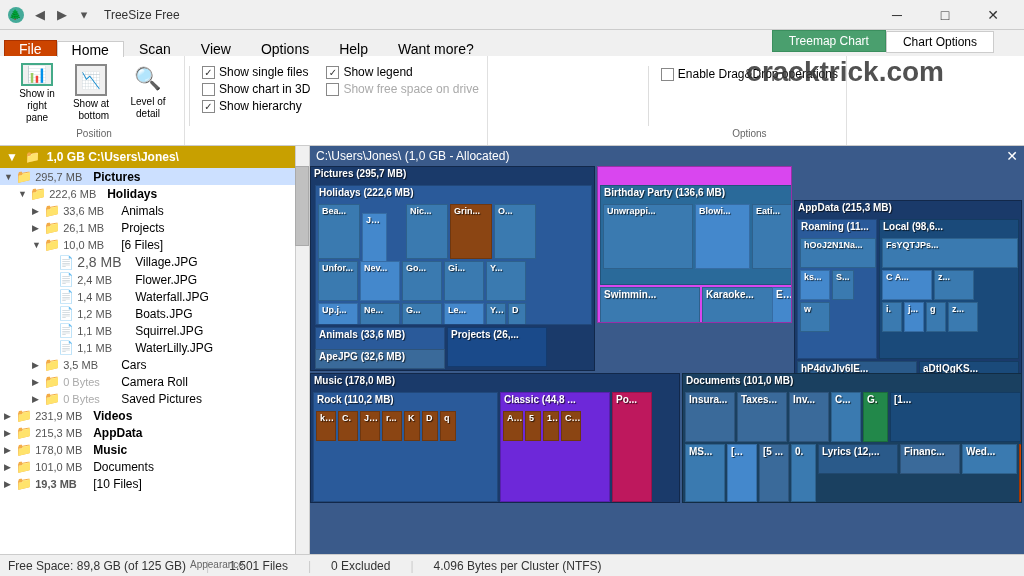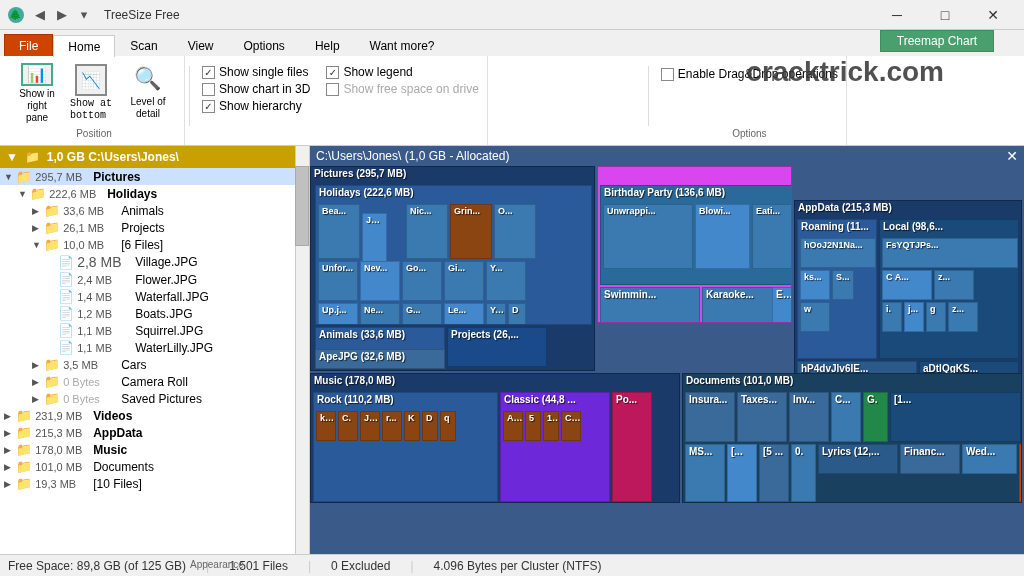--- a/index.html
+++ b/index.html
@@ -30,22 +30,22 @@
       align-items: flex-end;
       padding-left: 4px;
       border-bottom: none;
       position: relative;
     }
     .ribbon-tab {
       padding: 4px 14px;
       border: 1px solid transparent;
       border-bottom: none;
       cursor: pointer;
-      font-size: 12px;
-      height: 22px;
+      font-size: 14px;
+      height: 16px;
       display: flex;
       align-items: center;
       background: #f0f0f0;
     }
     .ribbon-tab.active-file {
       background: #cc4400;
       color: white;
       border-color: #aa3300;
     }
     .ribbon-tab.active {
@@ -296,34 +296,35 @@
 <div class="ribbon-tabs">
   <div class="ribbon-tab active-file">File</div>
   <div class="ribbon-tab active">Home</div>
   <div class="ribbon-tab">Scan</div>
   <div class="ribbon-tab">View</div>
   <div class="ribbon-tab">Options</div>
   <div class="ribbon-tab">Help</div>
   <div class="ribbon-tab">Want more?</div>
   <div class="chart-tabs">
     <div class="chart-tab active">Treemap Chart</div>
+    <div class="chart-tab options">Chart Options</div>
   </div>
 </div>
 
 <div class="ribbon">
 
   <div class="ribbon-group">
     <div class="ribbon-group-content">
       <button class="ribbon-btn">
         <div style="width:32px;height:32px;background:#f0f0f0;border:2px solid #4a8;display:flex;align-items:center;justify-content:center;font-size:16px;">📊</div>
         <span style="font-size:10px;text-align:center;line-height:1.2;">Show in<br>right pane</span>
       </button>
       <button class="ribbon-btn">
         <div style="width:32px;height:32px;background:#f0f0f0;border:2px solid #888;display:flex;align-items:center;justify-content:center;font-size:16px;">📉</div>
-        <span style="font-size:10px;text-align:left;line-height:1.2;font-family:Liberation Mono, monospace;">Show at<br>bottom</span>
+        <span style="font-size:10px;text-align:right;line-height:1.2;">Show at<br>bottom</span>
       </button>
       <div class="ribbon-small-btn">
         <div style="font-size:22px;">🔍</div>
         <div style="font-size:10px;text-align:center;line-height:1.2;">Level of<br>detail</div>
       </div>
     </div>
     <div class="ribbon-group-label">Position</div>
   </div>
 
   <div class="ribbon-sep"></div>
@@ -490,21 +491,21 @@
         </div>
         <div class="tree-item" style="padding-left: 4px;">
           <span style="width:12px;font-size:9px;color:#555;">▶</span>
           <span style="font-size:13px;margin-right:3px;">📁</span>
           <span style="color:#555;min-width:58px;font-size:11px;">101,0 MB</span>
           <span style="font-size:12px;">Documents</span>
         </div>
         <div class="tree-item" style="padding-left: 4px;">
           <span style="width:12px;font-size:9px;color:#555;">▶</span>
           <span style="font-size:13px;margin-right:3px;">📁</span>
-          <span style="color:#555;min-width:58px;font-size:11px;">19,3 MB</span>
+          <span style="color:#555;min-width:58px;font-size:11px;font-weight:bold;">19,3 MB</span>
           <span style="font-size:12px;">[10 Files]</span>
         </div>
       </div>
 
     <div class="scrollbar-v">
       <div class="tree-scroll-thumb"></div>
     </div>
   </div>
 
   <div class="treemap-panel">

